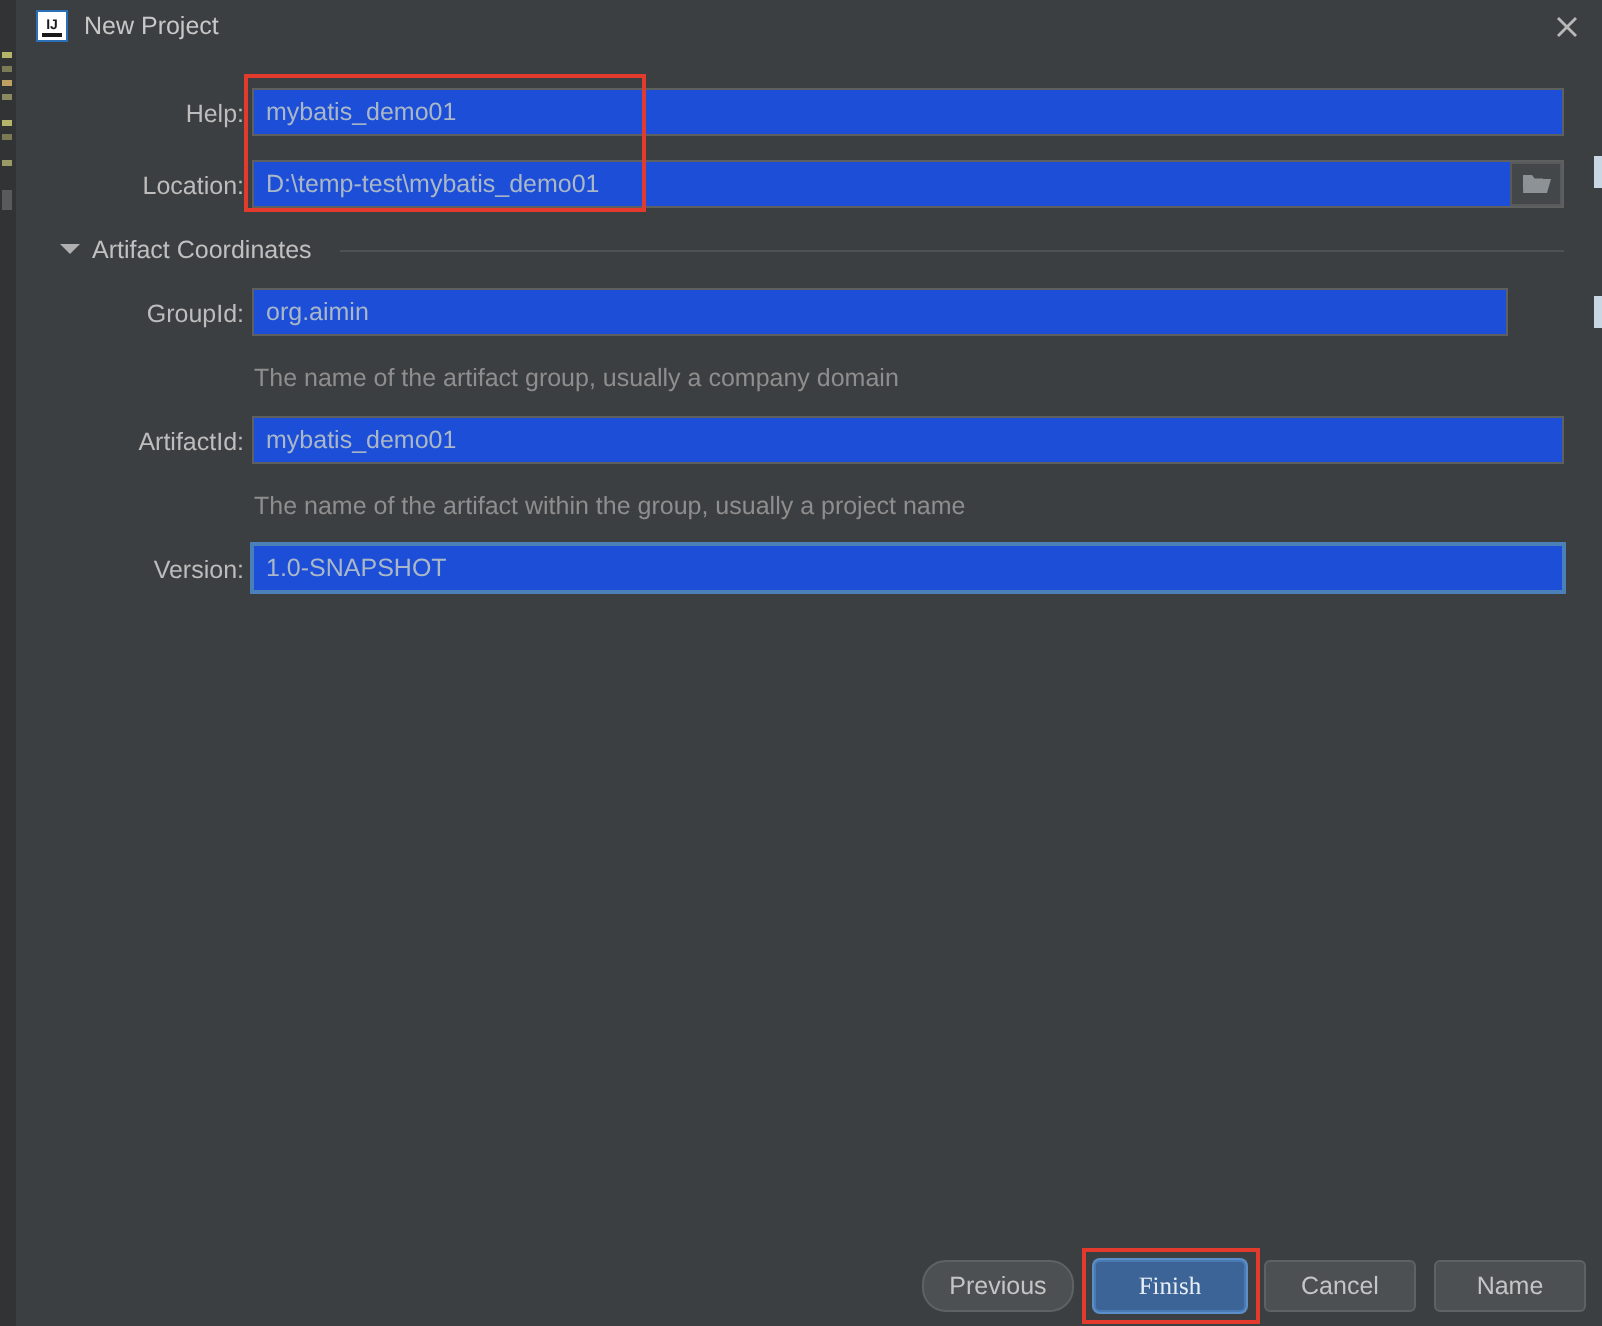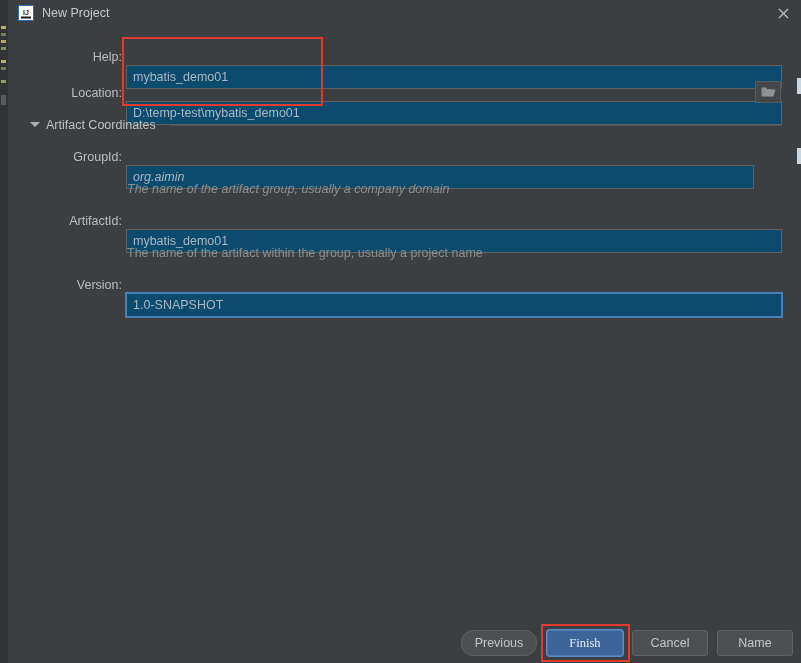--- a/index.html
+++ b/index.html
@@ -92,31 +92,30 @@
     position: absolute;
     font-size: 12.5px;
     color: #bdbdbd;
     text-align: right;
     white-space: nowrap;
     line-height: 16px;
   }
 
   .field {
     position: absolute;
-    background: #0c4a6e;
+    background: #1d4ed8;
     border: 1px solid #5e6060;
     color: #a9b7c6;
     font-size: 12.5px;
     font-family: "Liberation Sans", sans-serif;
     padding: 0 6px;
     line-height: 22px;
     height: 24px;
     white-space: nowrap;
     overflow: hidden;
-    margin-top: 21px;
   }
   .field.focused {
     border: 1px solid #4b7fb8;
     box-shadow: 0 0 0 1px #4b7fb8;
   }
 
   .browse-btn {
     position: absolute;
     width: 26px; height: 22px;
     display: flex;
@@ -242,22 +241,22 @@
     </svg>
   </div>
 
   <div class="section">
     <div class="tri"></div>
     <div class="sec-label">Artifact Coordinates</div>
     <div class="sec-line"></div>
   </div>
 
   <div class="row-label" style="left:20px; top:149px; width:102px;">GroupId:</div>
-  <div class="field" style="left:126px; top:144px; width:628px;font-style:italic;">org.aimin</div>
-  <div class="hint" style="left:127px; top:181px;font-style:italic;">The name of the artifact group, usually a company domain</div>
+  <div class="field" style="left:126px; top:144px; width:628px;">org.aimin</div>
+  <div class="hint" style="left:127px; top:181px;">The name of the artifact group, usually a company domain</div>
 
   <div class="row-label" style="left:20px; top:213px; width:102px;">ArtifactId:</div>
   <div class="field" style="left:126px; top:208px; width:656px;">mybatis_demo01</div>
   <div class="hint" style="left:127px; top:245px;">The name of the artifact within the group, usually a project name</div>
 
   <div class="row-label" style="left:20px; top:277px; width:102px;">Version:</div>
   <div class="field focused" style="left:126px; top:272px; width:656px;">1.0-SNAPSHOT</div>
 
   <div class="btn" style="left:461px; top:630px; width:76px;border-radius:12px;">Previous</div>
   <div class="btn primary" style="left:547px; top:630px; width:76px;font-family:Liberation Serif, serif;">Finish</div>

